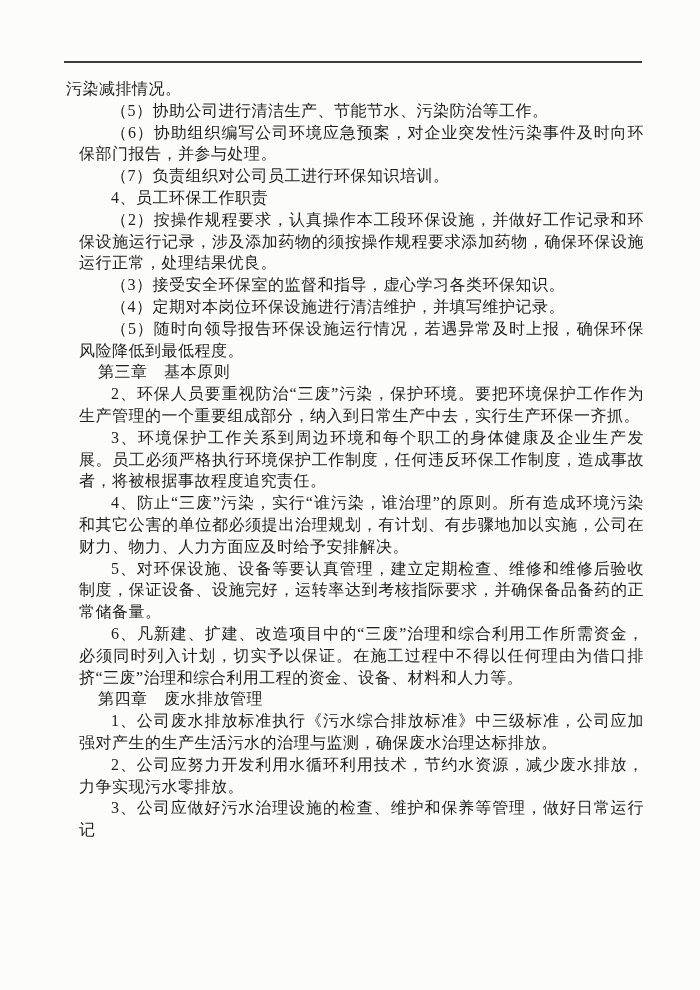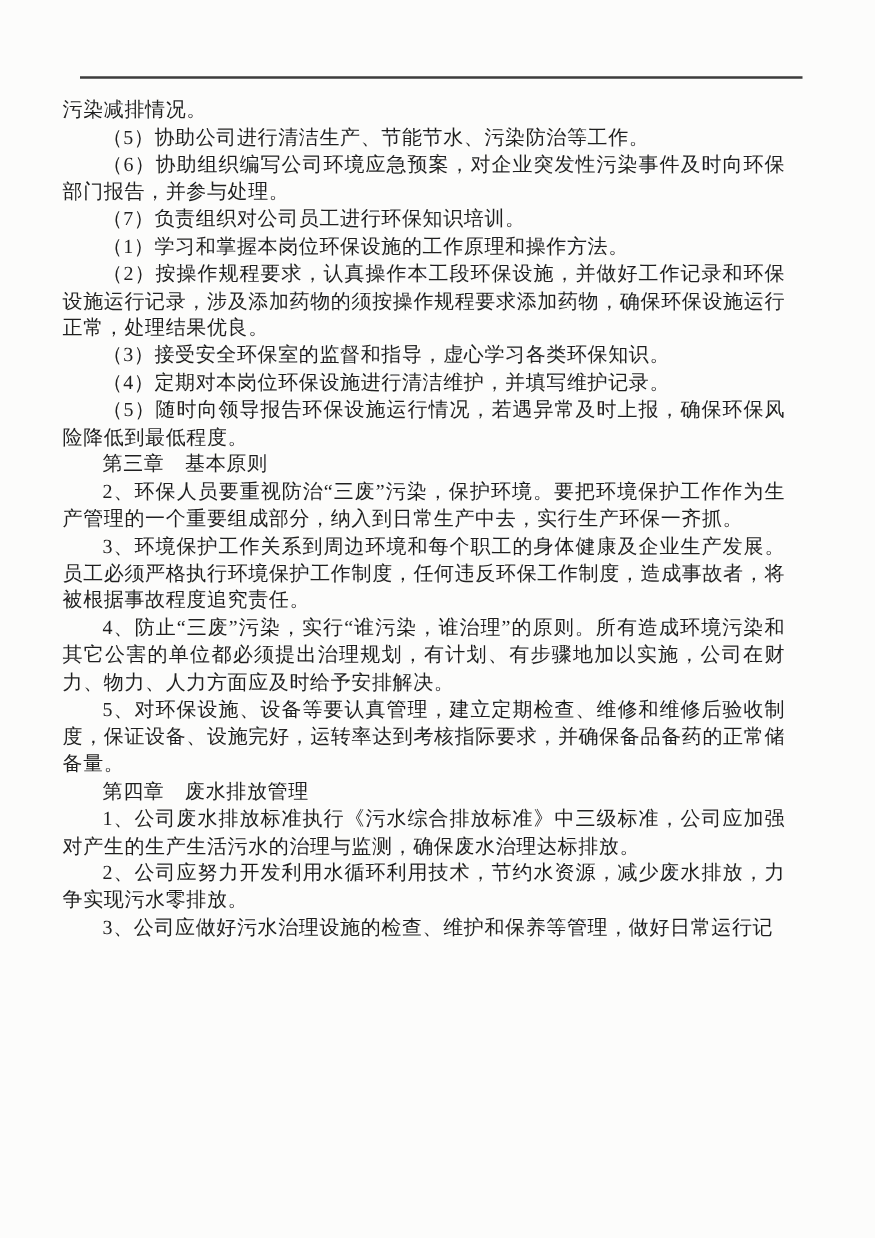--- a/index.html
+++ b/index.html
@@ -18,60 +18,61 @@
   .header-rule {
     position: absolute;
     left: 64px;
     top: 61px;
     width: 578px;
     height: 2px;
     background: #3c3c3c;
   }
   .content {
     position: absolute;
-    left: 50px;
+    left: 66px;
     top: 78px;
     width: 578px;
     color: #1f1f1f;
     font-size: 16px;
     line-height: 21.8px;
     letter-spacing: 0.5px;
     text-align: justify;
     word-break: break-all;
   }
   .content p {
     margin: 0;
     padding: 0;
   }
   p.cont { text-indent: 0; }
-  p.item { text-indent: 2em; }
+  p.item { text-indent: 2em; margin-left: 13px; }
   p.chapter {
     text-indent: 2em;
     font-weight: normal;
     font-family: "Liberation Sans", "DejaVu Sans", sans-serif;
   }
 </style>
 </head>
 <body>
 
 <div class="page">
   <div class="header-rule"></div>
   <div class="content">
     <p class="cont">污染减排情况。</p>
     <p class="item">（5）协助公司进行清洁生产、节能节水、污染防治等工作。</p>
     <p class="item">（6）协助组织编写公司环境应急预案，对企业突发性污染事件及时向环保部门报告，并参与处理。</p>
     <p class="item">（7）负责组织对公司员工进行环保知识培训。</p>
-    <p class="item">（1）学习和掌握本岗位环保设施的工作原理和操作方法。</p>
+    <p class="item">4、员工环保工作职责</p>
     <p class="item">（2）按操作规程要求，认真操作本工段环保设施，并做好工作记录和环保设施运行记录，涉及添加药物的须按操作规程要求添加药物，确保环保设施运行正常，处理结果优良。</p>
     <p class="item">（3）接受安全环保室的监督和指导，虚心学习各类环保知识。</p>
     <p class="item">（4）定期对本岗位环保设施进行清洁维护，并填写维护记录。</p>
     <p class="item">（5）随时向领导报告环保设施运行情况，若遇异常及时上报，确保环保风险降低到最低程度。</p>
     <p class="chapter">第三章　基本原则</p>
     <p class="item">2、环保人员要重视防治“三废”污染，保护环境。要把环境保护工作作为生产管理的一个重要组成部分，纳入到日常生产中去，实行生产环保一齐抓。</p>
     <p class="item">3、环境保护工作关系到周边环境和每个职工的身体健康及企业生产发展。员工必须严格执行环境保护工作制度，任何违反环保工作制度，造成事故者，将被根据事故程度追究责任。</p>
     <p class="item">4、防止“三废”污染，实行“谁污染，谁治理”的原则。所有造成环境污染和其它公害的单位都必须提出治理规划，有计划、有步骤地加以实施，公司在财力、物力、人力方面应及时给予安排解决。</p>
     <p class="item">5、对环保设施、设备等要认真管理，建立定期检查、维修和维修后验收制度，保证设备、设施完好，运转率达到考核指际要求，并确保备品备药的正常储备量。</p>
+    <p class="item">6、凡新建、扩建、改造项目中的“三废”治理和综合利用工作所需资金，必须同时列入计划，切实予以保证。在施工过程中不得以任何理由为借口排挤“三废”治理和综合利用工程的资金、设备、材料和人力等。</p>
     <p class="chapter">第四章　废水排放管理</p>
     <p class="item">1、公司废水排放标准执行《污水综合排放标准》中三级标准，公司应加强对产生的生产生活污水的治理与监测，确保废水治理达标排放。</p>
     <p class="item">2、公司应努力开发利用水循环利用技术，节约水资源，减少废水排放，力争实现污水零排放。</p>
     <p class="item">3、公司应做好污水治理设施的检查、维护和保养等管理，做好日常运行记</p>
   </div>
 </div>
 
 </body></html>

